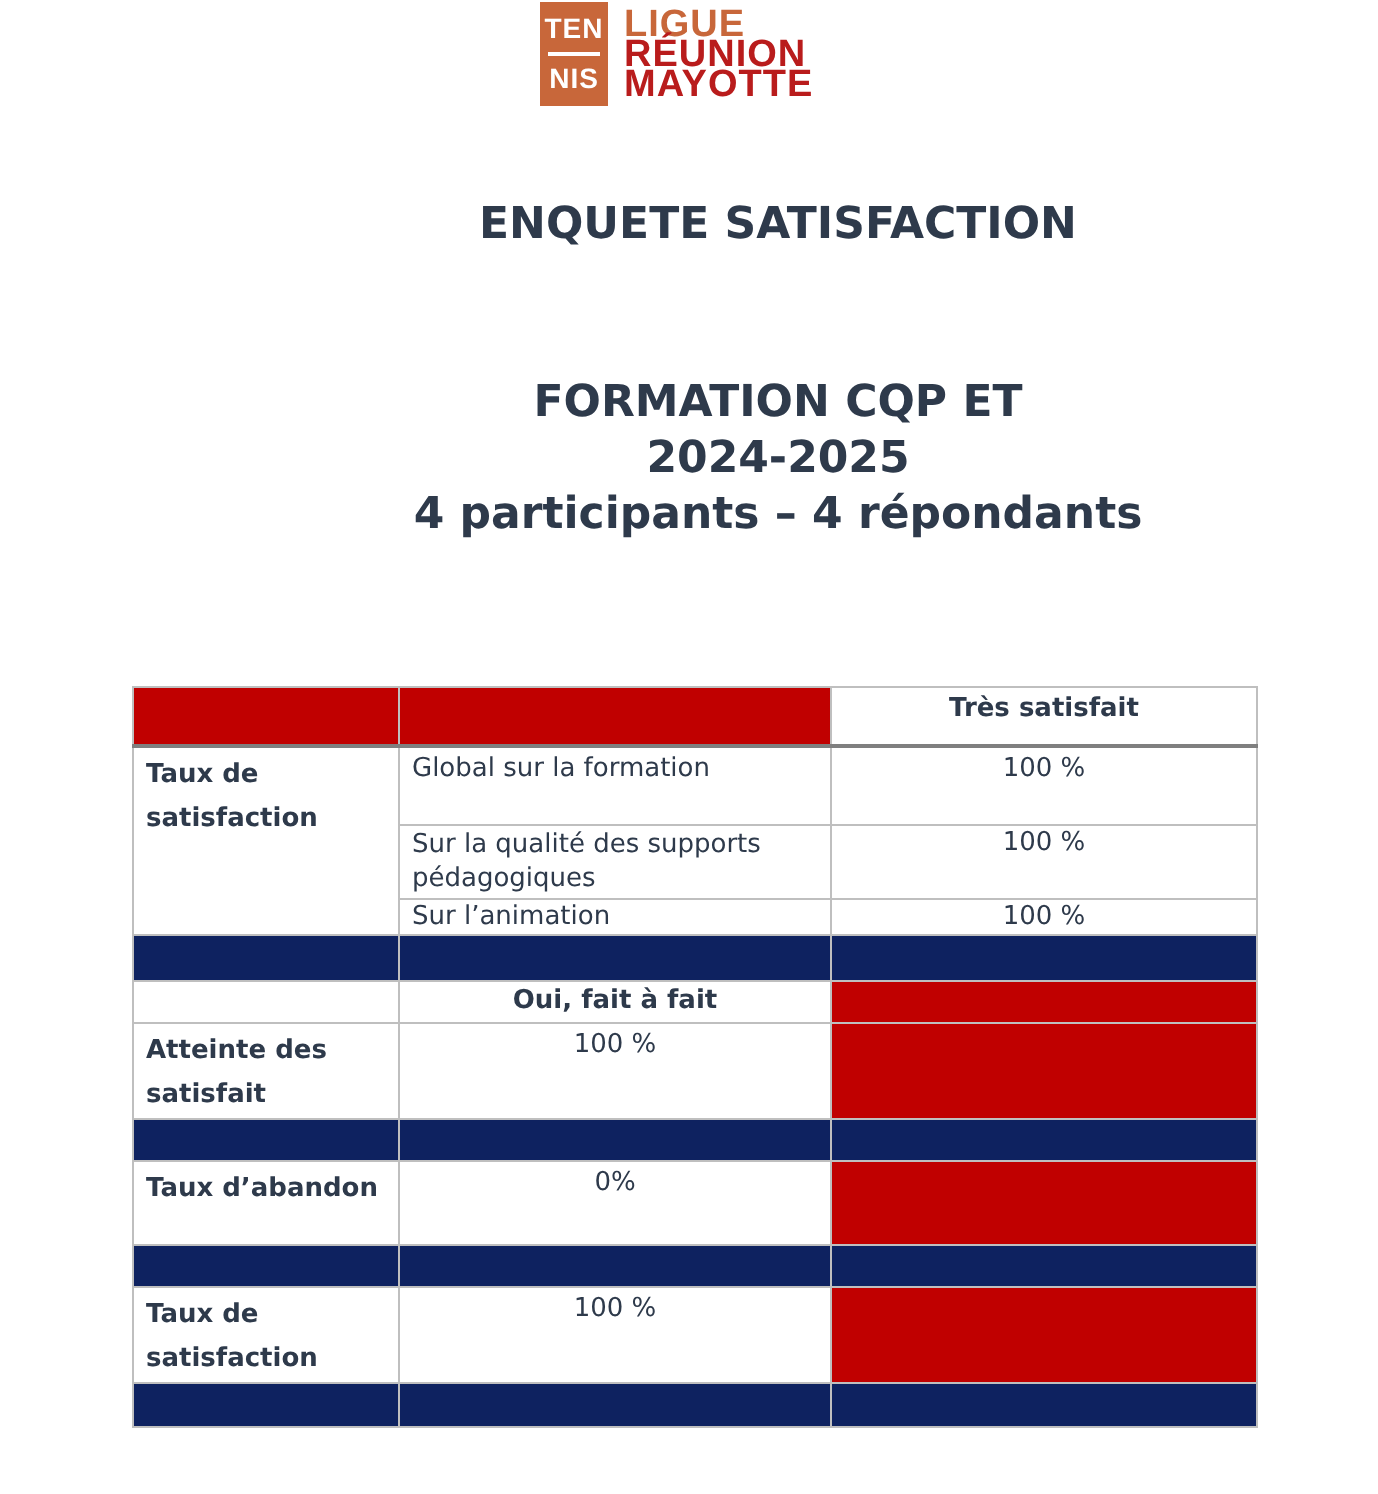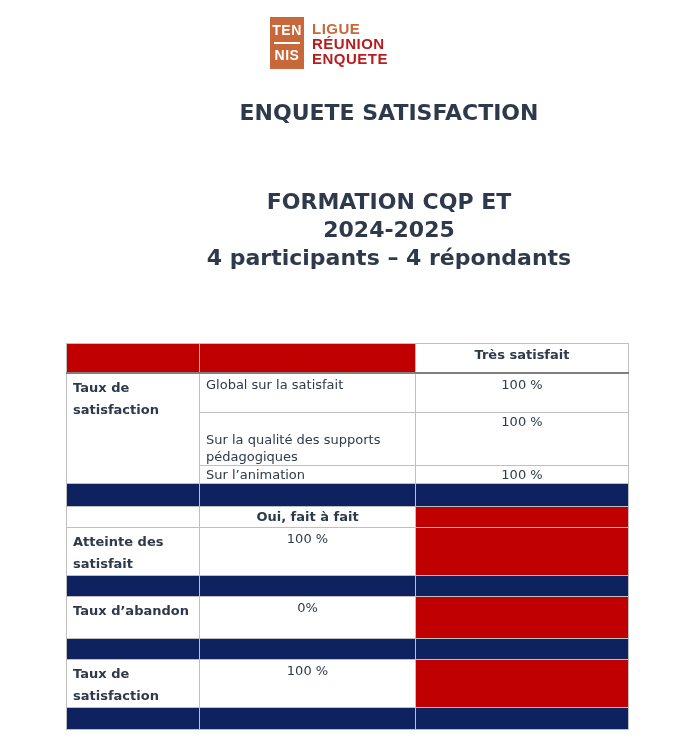--- a/index.html
+++ b/index.html
@@ -1,24 +1,24 @@
 <!DOCTYPE html>
 <html><head>
   <meta charset="utf-8">
   <style>
     html, body { margin: 0; padding: 0; background: #ffffff; }
     body { width: 689px; height: 747px; position: relative; overflow: hidden;
            font-family: "DejaVu Sans", sans-serif; color: #2e3a4b; }
 
-    .logo { position: absolute; left: 270px; top: 16px; height: 54px; display: flex; align-items: center; }
+    .logo { position: absolute; left: 270px; top: 0; height: 54px; display: flex; align-items: center; }
     .logo-box { width: 34px; height: 52px; background: #c8673a; color: #fff; display: flex; flex-direction: column;
                 align-items: center; justify-content: center; position: relative; }
     .logo-box span { font-family: "Liberation Sans", sans-serif; font-weight: bold; font-size: 14px; letter-spacing: 0.5px; line-height: 17px; }
     .logo-box .bar { width: 26px; height: 2px; background: #fff; margin: 3px 0; }
-    .logo-text { margin-left: 8px; font-family: "Liberation Sans", sans-serif; font-weight: bold; font-size: 15px; line-height: 15px; letter-spacing: 0.5px; }
+    .logo-text { margin-left: 8px; font-family: "Liberation Sans", sans-serif; font-weight: bold; font-size: 19px; line-height: 15px; letter-spacing: 0.5px; }
     .logo-text .l1 { color: #c8673a; }
     .logo-text .l2, .logo-text .l3 { color: #b91c1c; }
 
     .title { position: absolute; left: 0; width: 778px; text-align: center; font-weight: bold; color: #2e3a4b; }
     .t1 { top: 100px; font-size: 22px; }
     .t2 { top: 188px; font-size: 22px; line-height: 28px; }
 
     table.grid { position: absolute; left: 66px; top: 343px; border-collapse: collapse; table-layout: fixed; width: 562px; }
     table.grid td { border: 1px solid #bfbfbf; padding: 0 6px; vertical-align: top; font-size: 13px; color: #2e3a4b; }
     col.c1 { width: 133px; } col.c2 { width: 216px; } col.c3 { width: 213px; }
@@ -34,21 +34,21 @@
 
 <div class="logo">
   <div class="logo-box">
     <span>TEN</span>
     <div class="bar"></div>
     <span>NIS</span>
   </div>
   <div class="logo-text">
     <div class="l1">LIGUE</div>
     <div class="l2">RÉUNION</div>
-    <div class="l3">ENQUETE</div>
+    <div class="l3">MAYOTTE</div>
   </div>
 </div>
 
 <div class="title t1">ENQUETE SATISFACTION</div>
 <div class="title t2">
   <div>FORMATION CQP ET</div>
   <div>2024-2025</div>
   <div>4 participants – 4 répondants</div>
 </div>
 
@@ -60,25 +60,25 @@
     </colgroup>
 
   <tbody>
       <tr style="height:29px">
     <td class="red hdr"></td>
     <td class="red hdr"></td>
     <td class="center bold hdr" style="padding-top:3px">Très satisfait</td>
   </tr>
   <tr style="height:40px">
     <td class="rowlabel" rowspan="3">Taux de satisfaction</td>
-    <td style="padding-top:3px">Global sur la satisfait</td>
+    <td style="padding-top:3px">Global sur la formation</td>
     <td class="center" style="padding-top:3px">100 %</td>
   </tr>
   <tr style="height:37px">
-    <td style="padding-top:18px;line-height:17px">Sur la qualité des supports pédagogiques</td>
+    <td style="padding-top:1px;line-height:17px">Sur la qualité des supports pédagogiques</td>
     <td class="center" style="padding-top:1px">100 %</td>
   </tr>
   <tr style="height:18px">
     <td style="line-height:17px">Sur l’animation</td>
     <td class="center" style="line-height:17px">100 %</td>
   </tr>
 
   <tr style="height:23px">
     <td class="navy"></td>
     <td class="navy"></td>

